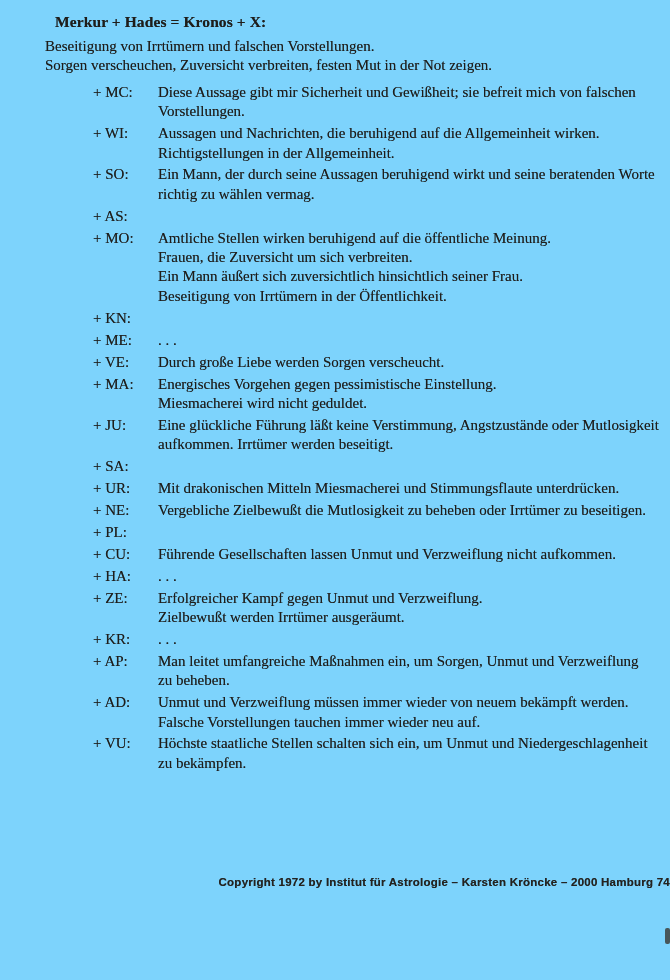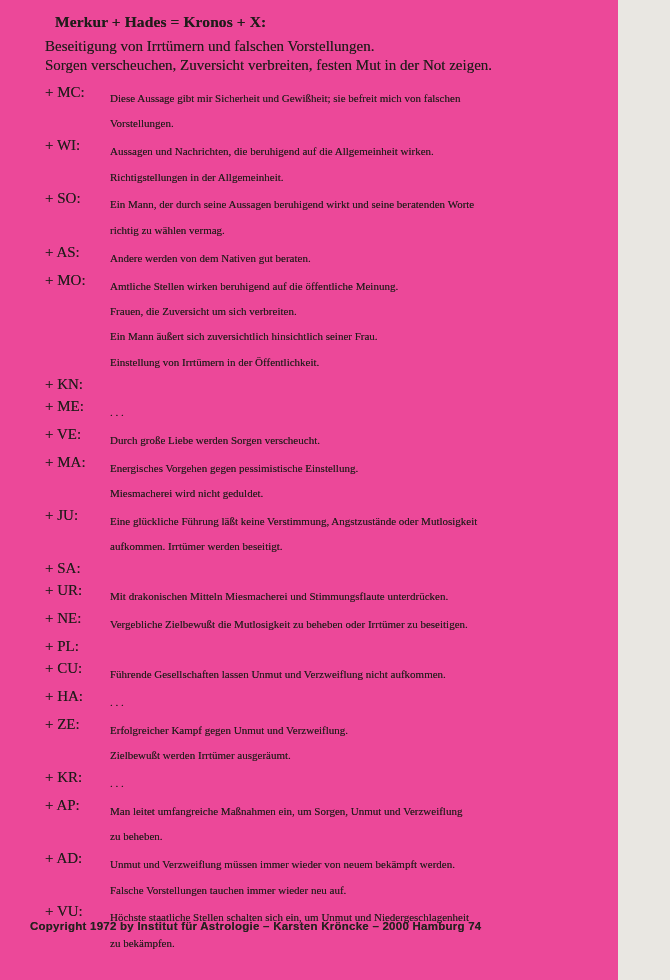--- a/index.html
+++ b/index.html
@@ -2,23 +2,23 @@
 <html><head>
 <meta charset="utf-8">
 <style>
   html, body {
     margin: 0;
     padding: 0;
     background: #e9e7e2;
   }
   .page {
     position: relative;
-    width: 618px;
+    width: 670px;
     height: 980px;
-    background: #ec4899;
+    background: #7dd3fc;
     overflow: hidden;
     font-family: "Liberation Serif", "DejaVu Serif", serif;
     color: #1f1d1a;
     text-shadow: 0 0 0.4px rgba(20,18,15,0.55);
   }
   .content {
     padding: 12px 0 0 45px;
   }
   .title {
     margin: 0 0 0 10px;
@@ -41,43 +41,42 @@
   .entry {
     display: flex;
     align-items: flex-start;
     margin-bottom: 2.5px;
   }
   .entry .label {
     flex: 0 0 65px;
     font-size: 15px;
     line-height: 19.4px;
     white-space: nowrap;
+    margin-left: 48px;
   }
   .entry .lines {
     flex: 1 1 auto;
   }
   .entry .lines .line {
-    font-size: 11px;
+    font-size: 15px;
     line-height: 19.4px;
     white-space: nowrap;
-    margin-top: 6px;
   }
   .footer {
     position: absolute;
     top: 876px;
     left: 0;
     right: 0;
     padding-left: 30px;
-    text-align: left;
+    text-align: right;
     font-family: "Liberation Sans", "DejaVu Sans", sans-serif;
     font-weight: bold;
     font-size: 11.5px;
     letter-spacing: 0.25px;
     color: #24221f;
-    margin-top: 44px;
   }
   .pagenum {
     position: absolute;
     top: 940px;
     left: 617px;
     font-size: 21px;
     font-weight: bold;
     font-family: "Liberation Serif", "DejaVu Serif", serif;
     margin-top: 40px;
   }
@@ -122,32 +121,29 @@
   <div class="entry">
     <span class="label">+ SO:</span>
     <span class="lines">
             <div class="line">Ein Mann, der durch seine Aussagen beruhigend wirkt und seine beratenden Worte</div>
             <div class="line">richtig zu wählen vermag.</div>
           </span>
   </div>
 
   <div class="entry">
     <span class="label">+ AS:</span>
-    <span class="lines">
-            <div class="line">Andere werden von dem Nativen gut beraten.</div>
-          </span>
   </div>
 
   <div class="entry">
     <span class="label">+ MO:</span>
     <span class="lines">
             <div class="line">Amtliche Stellen wirken beruhigend auf die öffentliche Meinung.</div>
             <div class="line">Frauen, die Zuversicht um sich verbreiten.</div>
             <div class="line">Ein Mann äußert sich zuversichtlich hinsichtlich seiner Frau.</div>
-            <div class="line">Einstellung von Irrtümern in der Öffentlichkeit.</div>
+            <div class="line">Beseitigung von Irrtümern in der Öffentlichkeit.</div>
           </span>
   </div>
 
   <div class="entry">
     <span class="label">+ KN:</span>
   </div>
 
   <div class="entry">
     <span class="label">+ ME:</span>
     <span class="lines">

